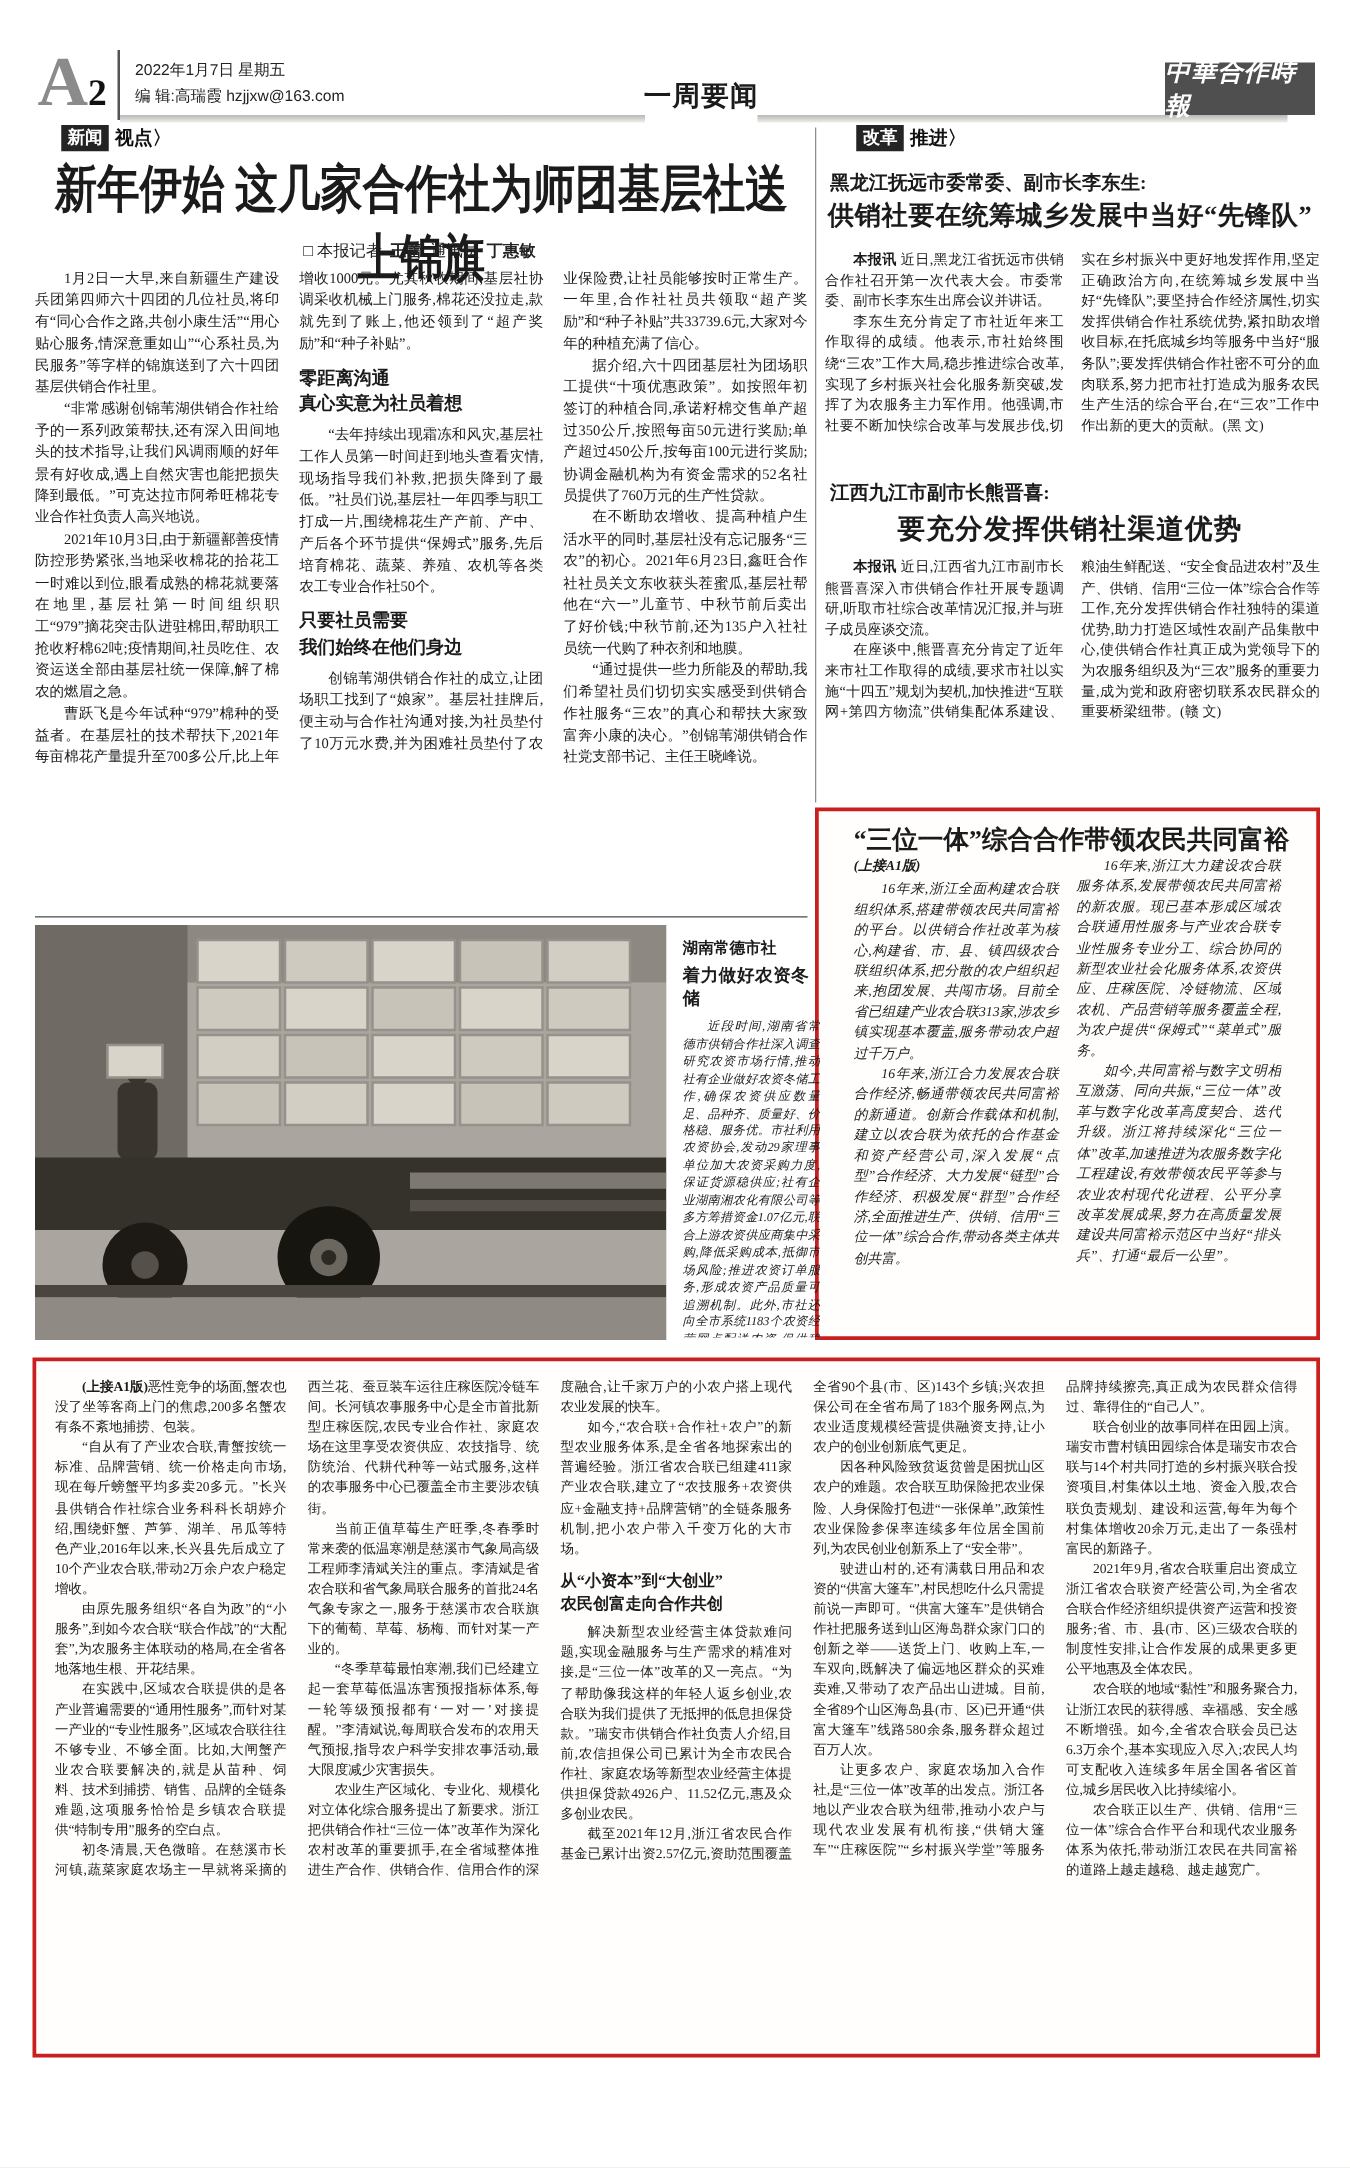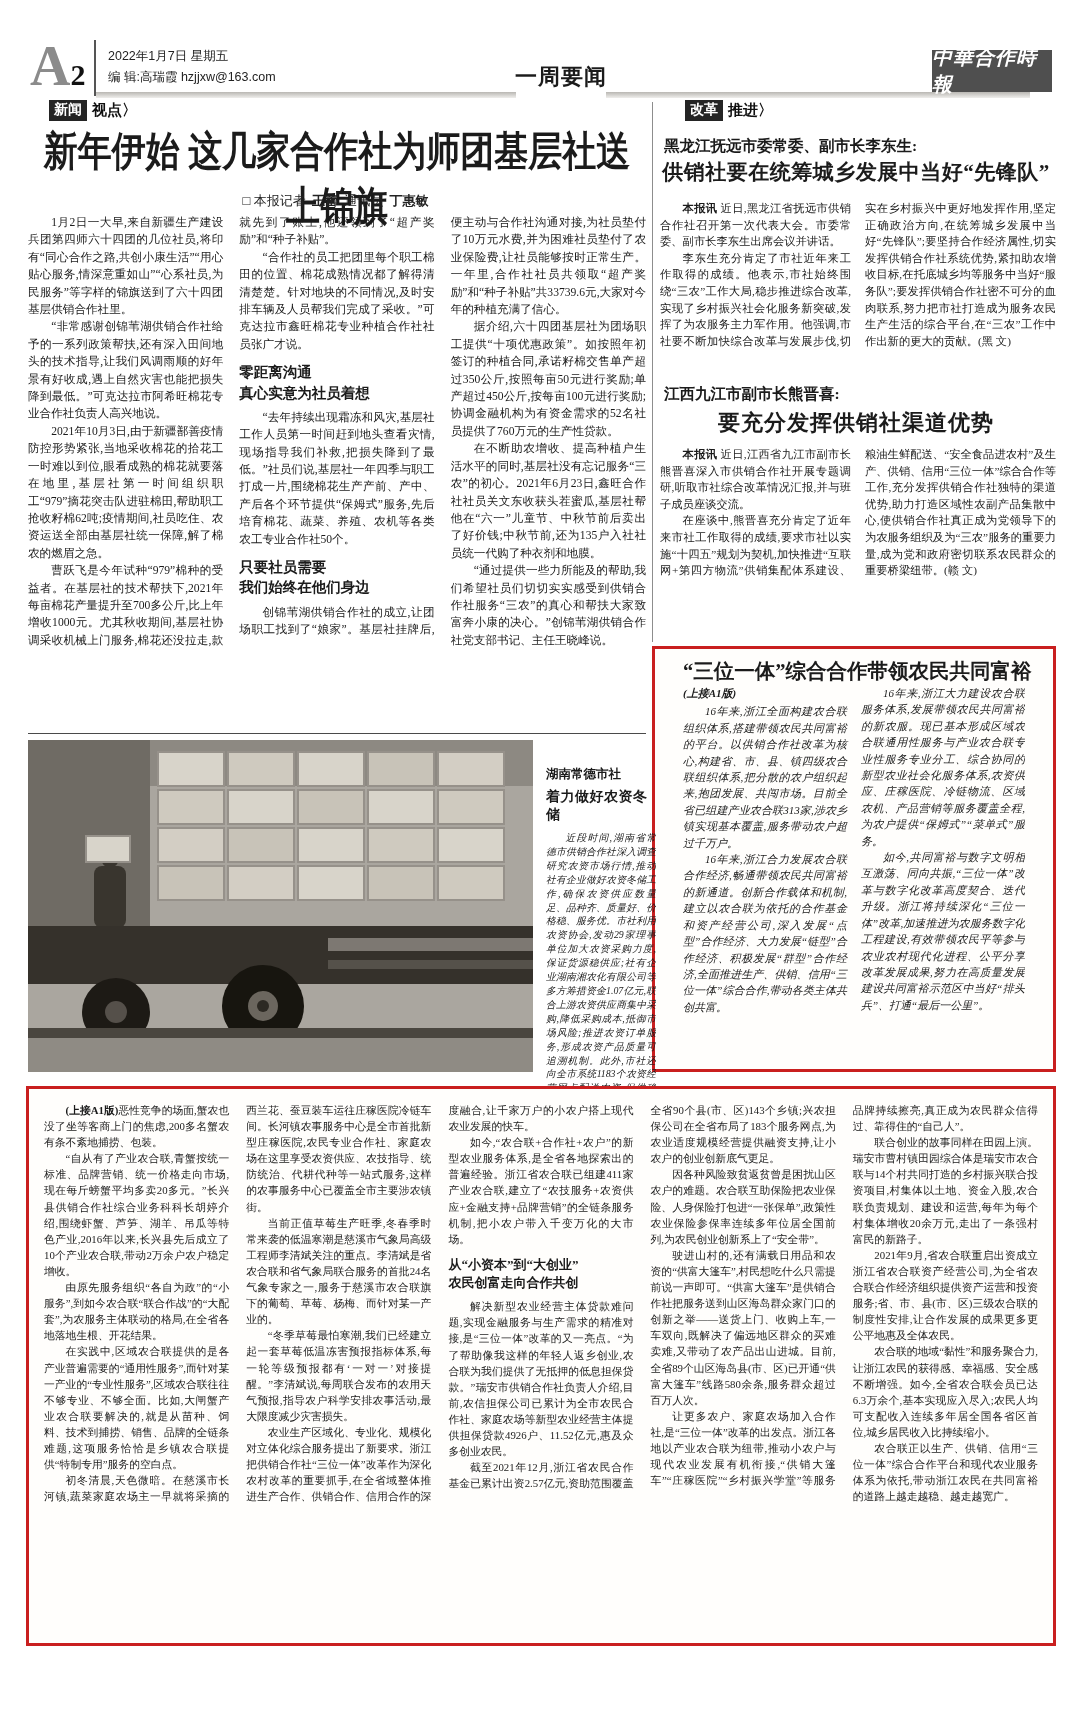--- a/index.html
+++ b/index.html
@@ -58,21 +58,21 @@
            border:3px solid #c91f1f;background:#fffefc;padding:8px 28px;}
   .rb-title{text-align:center;font-size:20.5px;font-weight:bold;margin:2px 0 7px;white-space:nowrap;}
   .rb-body{column-count:2;column-gap:14px;height:352px;font-size:11px;line-height:16.4px;
            font-style:italic;text-align:justify;overflow:hidden;}
   .rb-note{font-weight:bold;margin:0 0 2px;text-indent:0;}
   .author{font-weight:bold;}
 
   
   .photo{position:absolute;left:28px;top:740px;width:505px;height:332px;background:#9a968f;}
   .photo svg{display:block;}
-  .photo-caption{position:absolute;left:546px;top:766px;width:110px;height:320px;overflow:hidden;}
+  .photo-caption{position:absolute;left:546px;top:750px;width:110px;height:320px;overflow:hidden;}
   .cap-kicker{font-family:"Liberation Sans",sans-serif;font-size:12.5px;font-weight:bold;}
   .cap-title{font-size:14px;font-weight:bold;margin:5px 0 7px;letter-spacing:0.5px;}
   .cap-body{font-size:9.8px;line-height:13.9px;text-align:justify;font-style:italic;text-indent:2em;margin:0;}
 
   
   .redbox2{position:absolute;left:26px;top:1086px;width:1030px;height:560px;box-sizing:border-box;
            border:3px solid #c91f1f;background:#fffefc;padding:13px 15px;}
   .rb2-body{column-count:5;column-gap:17px;height:100%;font-size:10.8px;line-height:16.1px;
             text-align:justify;overflow:hidden;}
   .rb2-body .subhead{font-size:13px;}
@@ -112,21 +112,20 @@
     <span>□ 本报记者</span>
     <b>王蕾</b>
     <span>通讯员</span>
     <b>丁惠敏</b>
   </div>
   <section class="art-main-body cols">
       <p class="para">1月2日一大早,来自新疆生产建设兵团第四师六十四团的几位社员,将印有“同心合作之路,共创小康生活”“用心贴心服务,情深意重如山”“心系社员,为民服务”等字样的锦旗送到了六十四团基层供销合作社里。</p>
       <p class="para">“非常感谢创锦苇湖供销合作社给予的一系列政策帮扶,还有深入田间地头的技术指导,让我们风调雨顺的好年景有好收成,遇上自然灾害也能把损失降到最低。”可克达拉市阿希旺棉花专业合作社负责人高兴地说。</p>
       <p class="para">2021年10月3日,由于新疆鄯善疫情防控形势紧张,当地采收棉花的拾花工一时难以到位,眼看成熟的棉花就要落在地里,基层社第一时间组织职工“979”摘花突击队进驻棉田,帮助职工抢收籽棉62吨;疫情期间,社员吃住、农资运送全部由基层社统一保障,解了棉农的燃眉之急。</p>
       <p class="para">曹跃飞是今年试种“979”棉种的受益者。在基层社的技术帮扶下,2021年每亩棉花产量提升至700多公斤,比上年增收1000元。尤其秋收期间,基层社协调采收机械上门服务,棉花还没拉走,款就先到了账上,他还领到了“超产奖励”和“种子补贴”。</p>
-      <p class="para">“合作社的员工把团里每个职工棉田的位置、棉花成熟情况都了解得清清楚楚。针对地块的不同情况,及时安排车辆及人员帮我们完成了采收。”可克达拉市鑫旺棉花专业种植合作社社员张广才说。</p>
       <div class="subhead">零距离沟通<br>真心实意为社员着想</div>
       <p class="para">“去年持续出现霜冻和风灾,基层社工作人员第一时间赶到地头查看灾情,现场指导我们补救,把损失降到了最低。”社员们说,基层社一年四季与职工打成一片,围绕棉花生产产前、产中、产后各个环节提供“保姆式”服务,先后培育棉花、蔬菜、养殖、农机等各类农工专业合作社50个。</p>
       <div class="subhead">只要社员需要<br>我们始终在他们身边</div>
       <p class="para">创锦苇湖供销合作社的成立,让团场职工找到了“娘家”。基层社挂牌后,便主动与合作社沟通对接,为社员垫付了10万元水费,并为困难社员垫付了农业保险费,让社员能够按时正常生产。一年里,合作社社员共领取“超产奖励”和“种子补贴”共33739.6元,大家对今年的种植充满了信心。</p>
       <p class="para">据介绍,六十四团基层社为团场职工提供“十项优惠政策”。如按照年初签订的种植合同,承诺籽棉交售单产超过350公斤,按照每亩50元进行奖励;单产超过450公斤,按每亩100元进行奖励;协调金融机构为有资金需求的52名社员提供了760万元的生产性贷款。</p>
       <p class="para">在不断助农增收、提高种植户生活水平的同时,基层社没有忘记服务“三农”的初心。2021年6月23日,鑫旺合作社社员关文东收获头茬蜜瓜,基层社帮他在“六一”儿童节、中秋节前后卖出了好价钱;中秋节前,还为135户入社社员统一代购了种衣剂和地膜。</p>
       <p class="para">“通过提供一些力所能及的帮助,我们希望社员们切切实实感受到供销合作社服务“三农”的真心和帮扶大家致富奔小康的决心。”创锦苇湖供销合作社党支部书记、主任王晓峰说。</p>
     </section>
 
   <div class="divider-v"></div>

